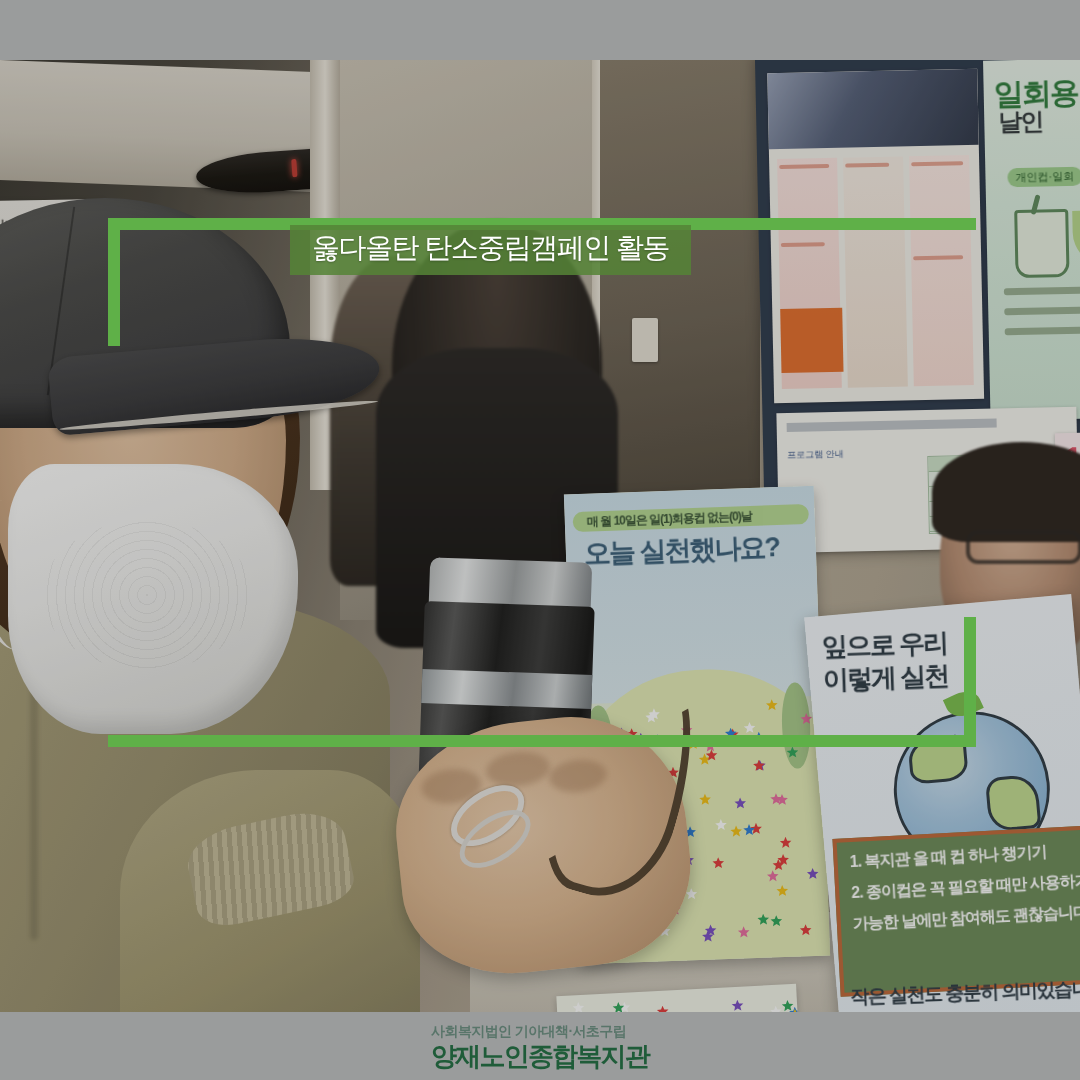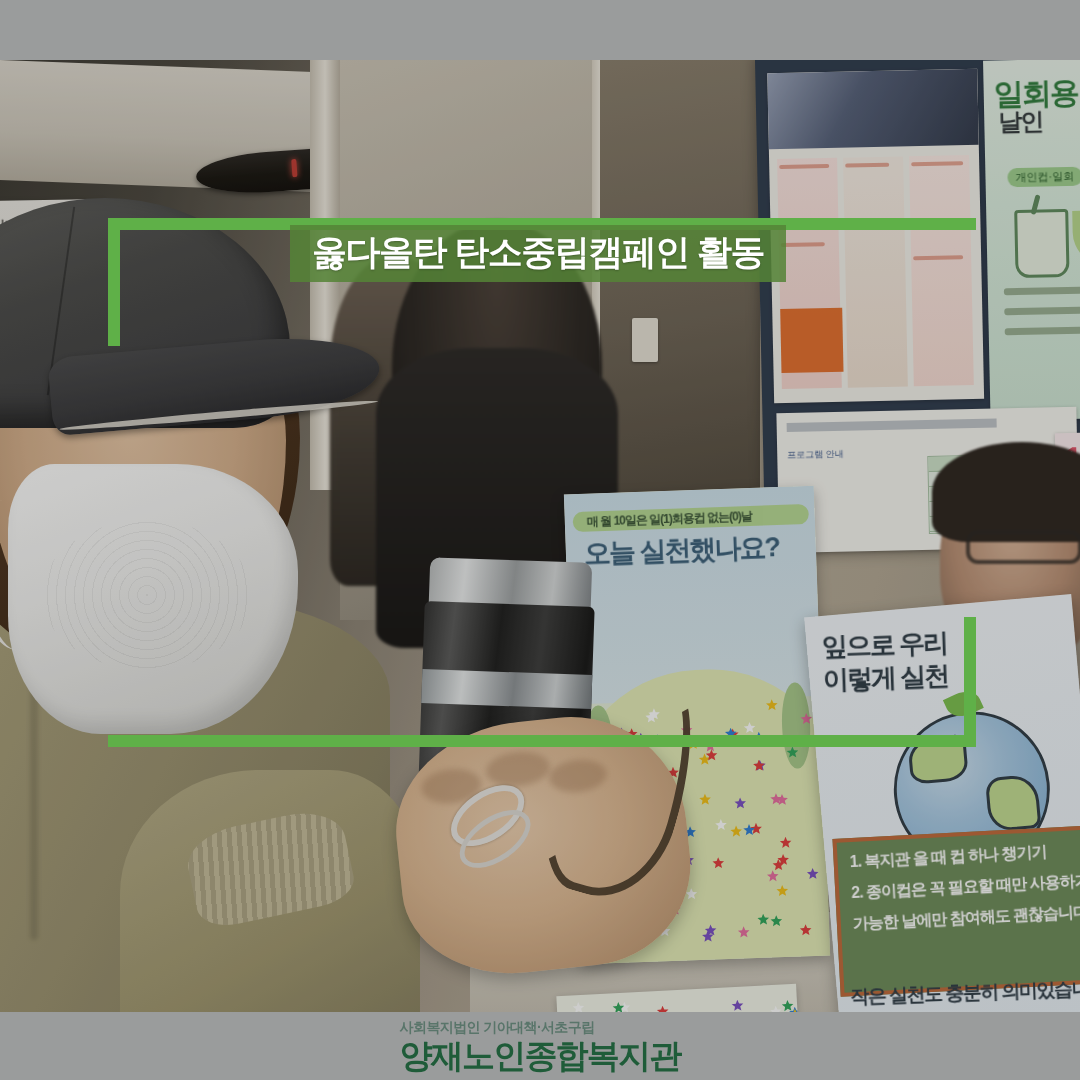--- a/index.html
+++ b/index.html
@@ -369,22 +369,22 @@
 
   
   .subtitle-box{
     position:absolute; left:290px; top:225px; z-index:30;
     background:rgba(85,132,55,.86);
     padding:9px 22px 13px 22px;
   }
   .subtitle-box span{
     display:block;
     color:#ffffff;
-    font-size:35px;
-    font-weight:bold;
+    font-size:28px;
+    font-weight:normal;
     letter-spacing:-1.5px;
     line-height:1;
     white-space:nowrap;
     text-shadow:0 1px 2px rgba(0,0,0,.25);
   }
   .title{
     position:absolute; left:0; top:385px; width:1080px; z-index:30;
     text-align:center;
   }
   .title span{
@@ -407,21 +407,21 @@
   .logo svg{ display:block; }
   .logo .seocho{
     position:absolute; left:0; bottom:1px; width:84px; text-align:center;
     font-size:11px; font-weight:bold; color:#1f3f6b; letter-spacing:-.3px;
   }
   .org{ display:flex; flex-direction:column; line-height:1; }
   .org .small{
     font-size:14px; font-weight:bold; color:#59756a; letter-spacing:-.6px; margin-bottom:5px;
   }
   .org .big{
-    font-size:33px; font-weight:bold; color:#1f5c39; letter-spacing:-1.8px;
+    font-size:26px; font-weight:bold; color:#1f5c39; letter-spacing:-1.8px;
   }
 </style>
 </head>
 <body>
 
 <div class="card">
 
   <div class="band band-top"></div>
 
   <div class="photo">

